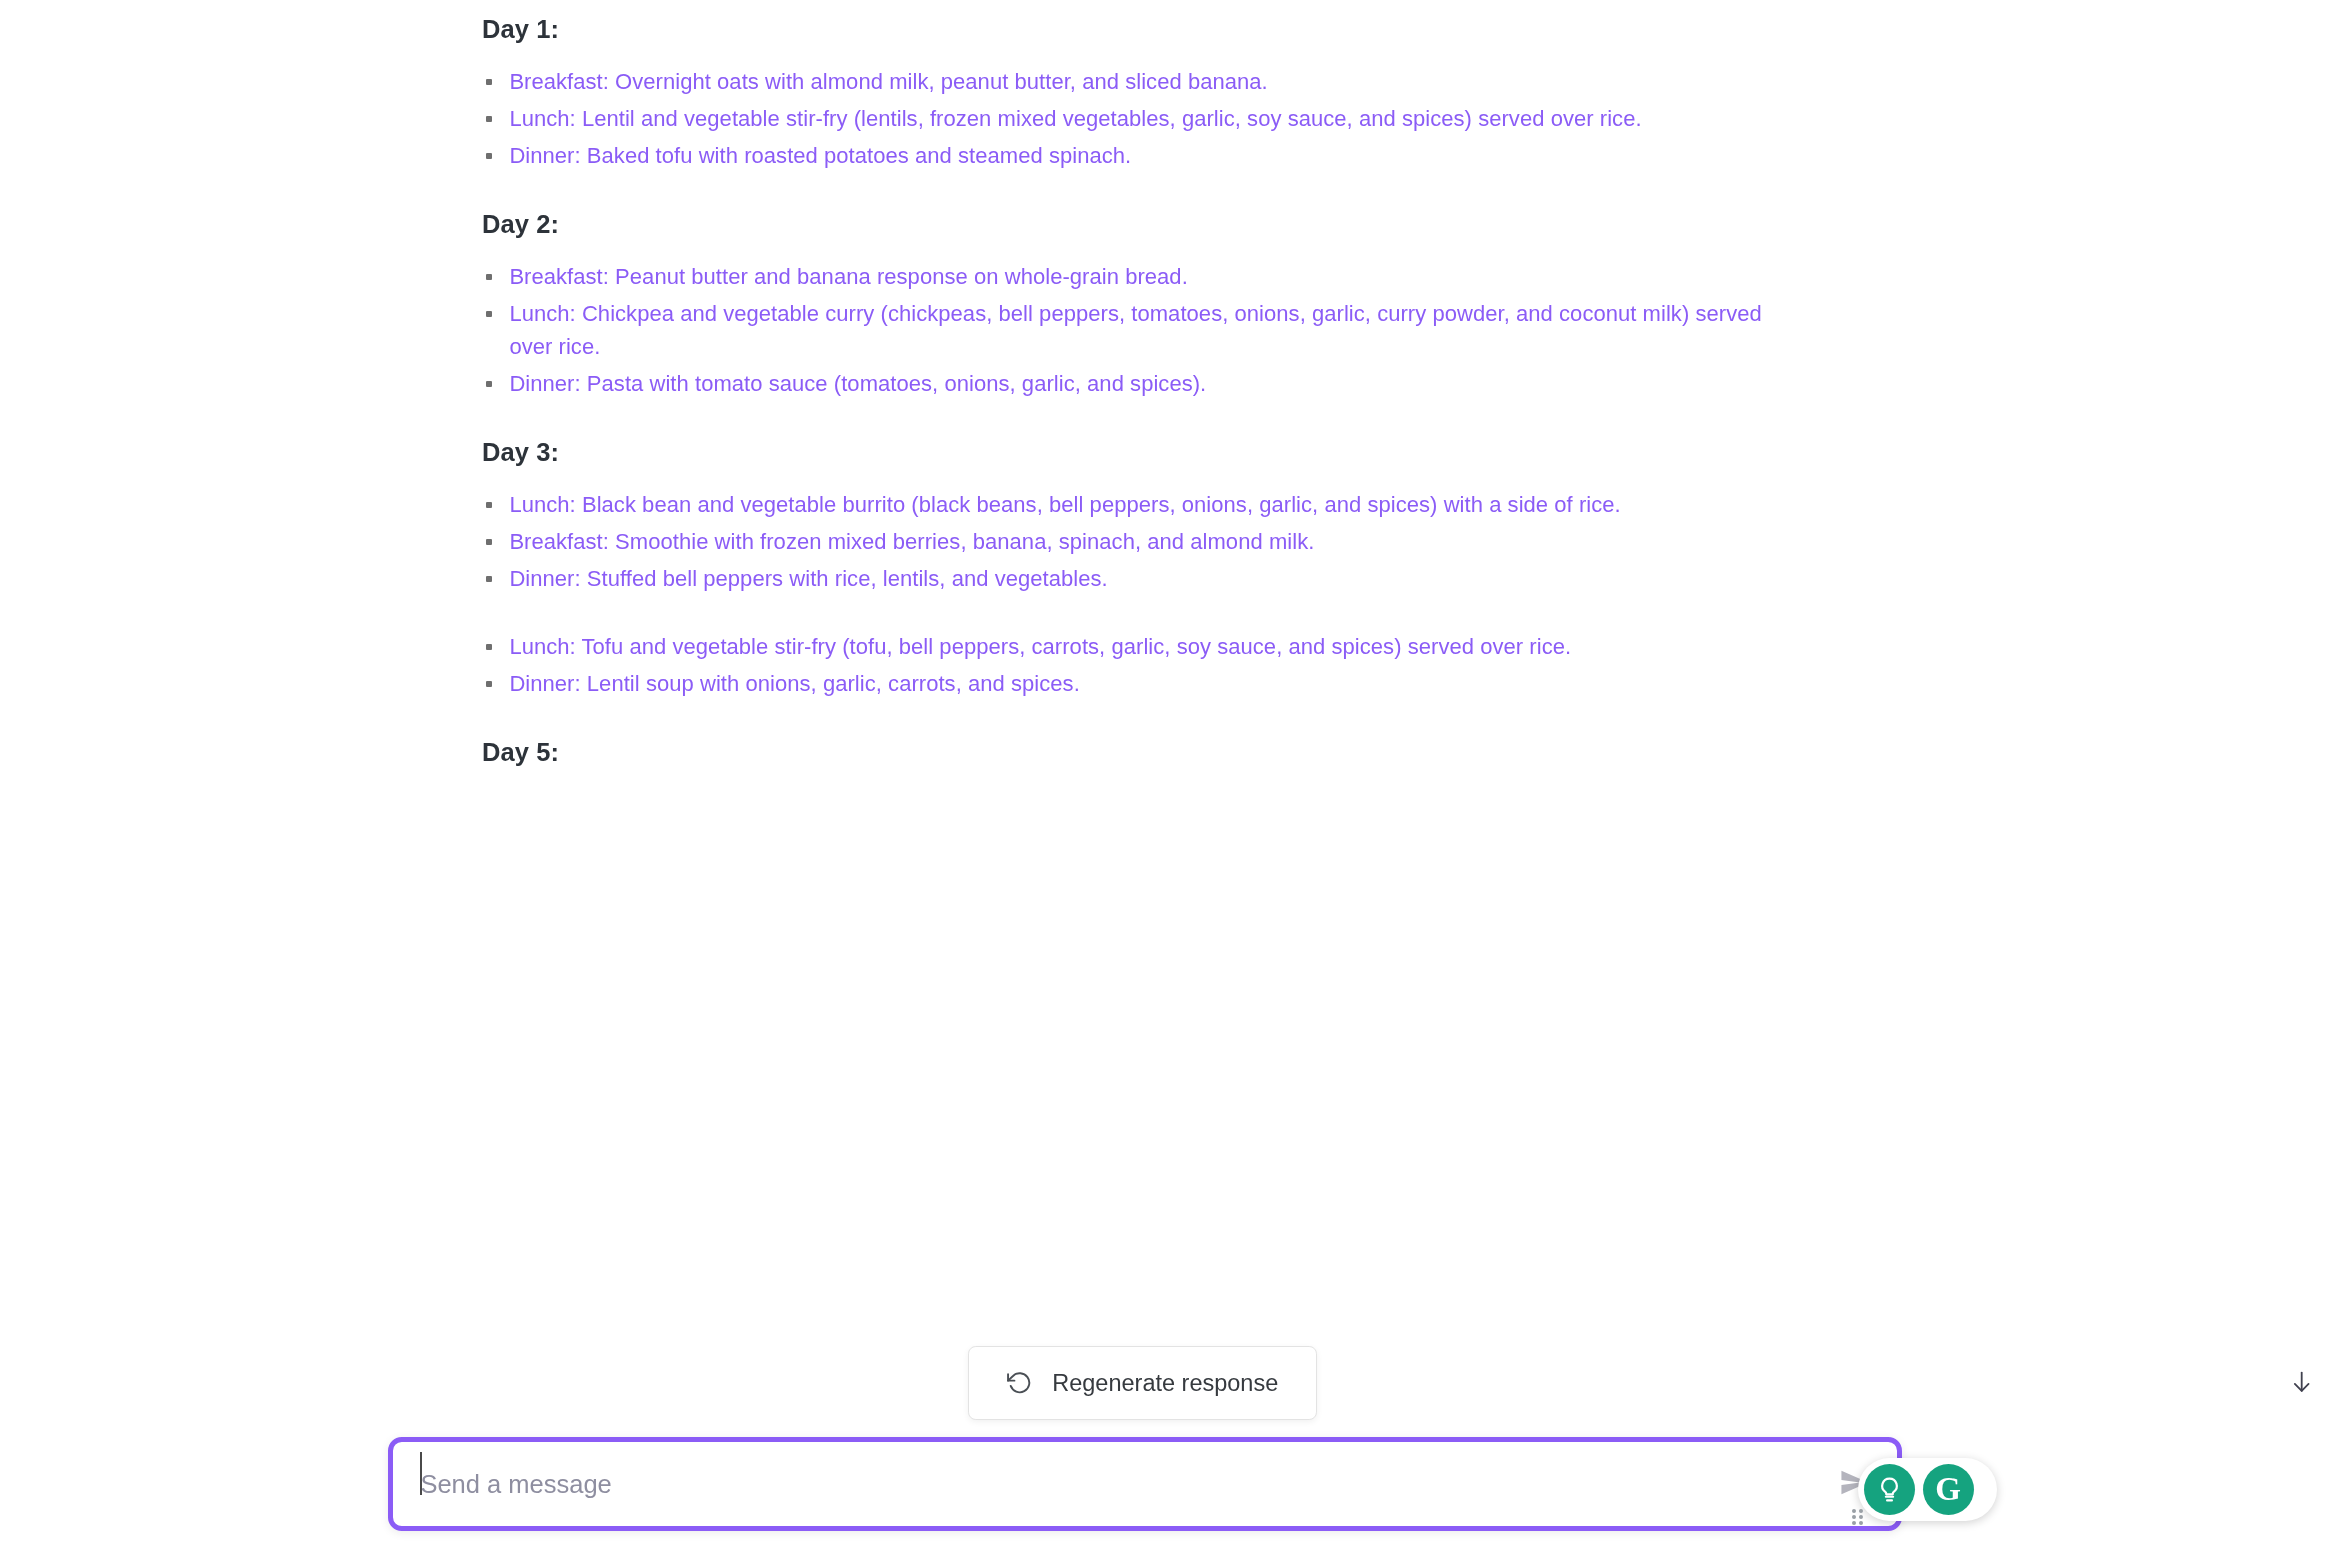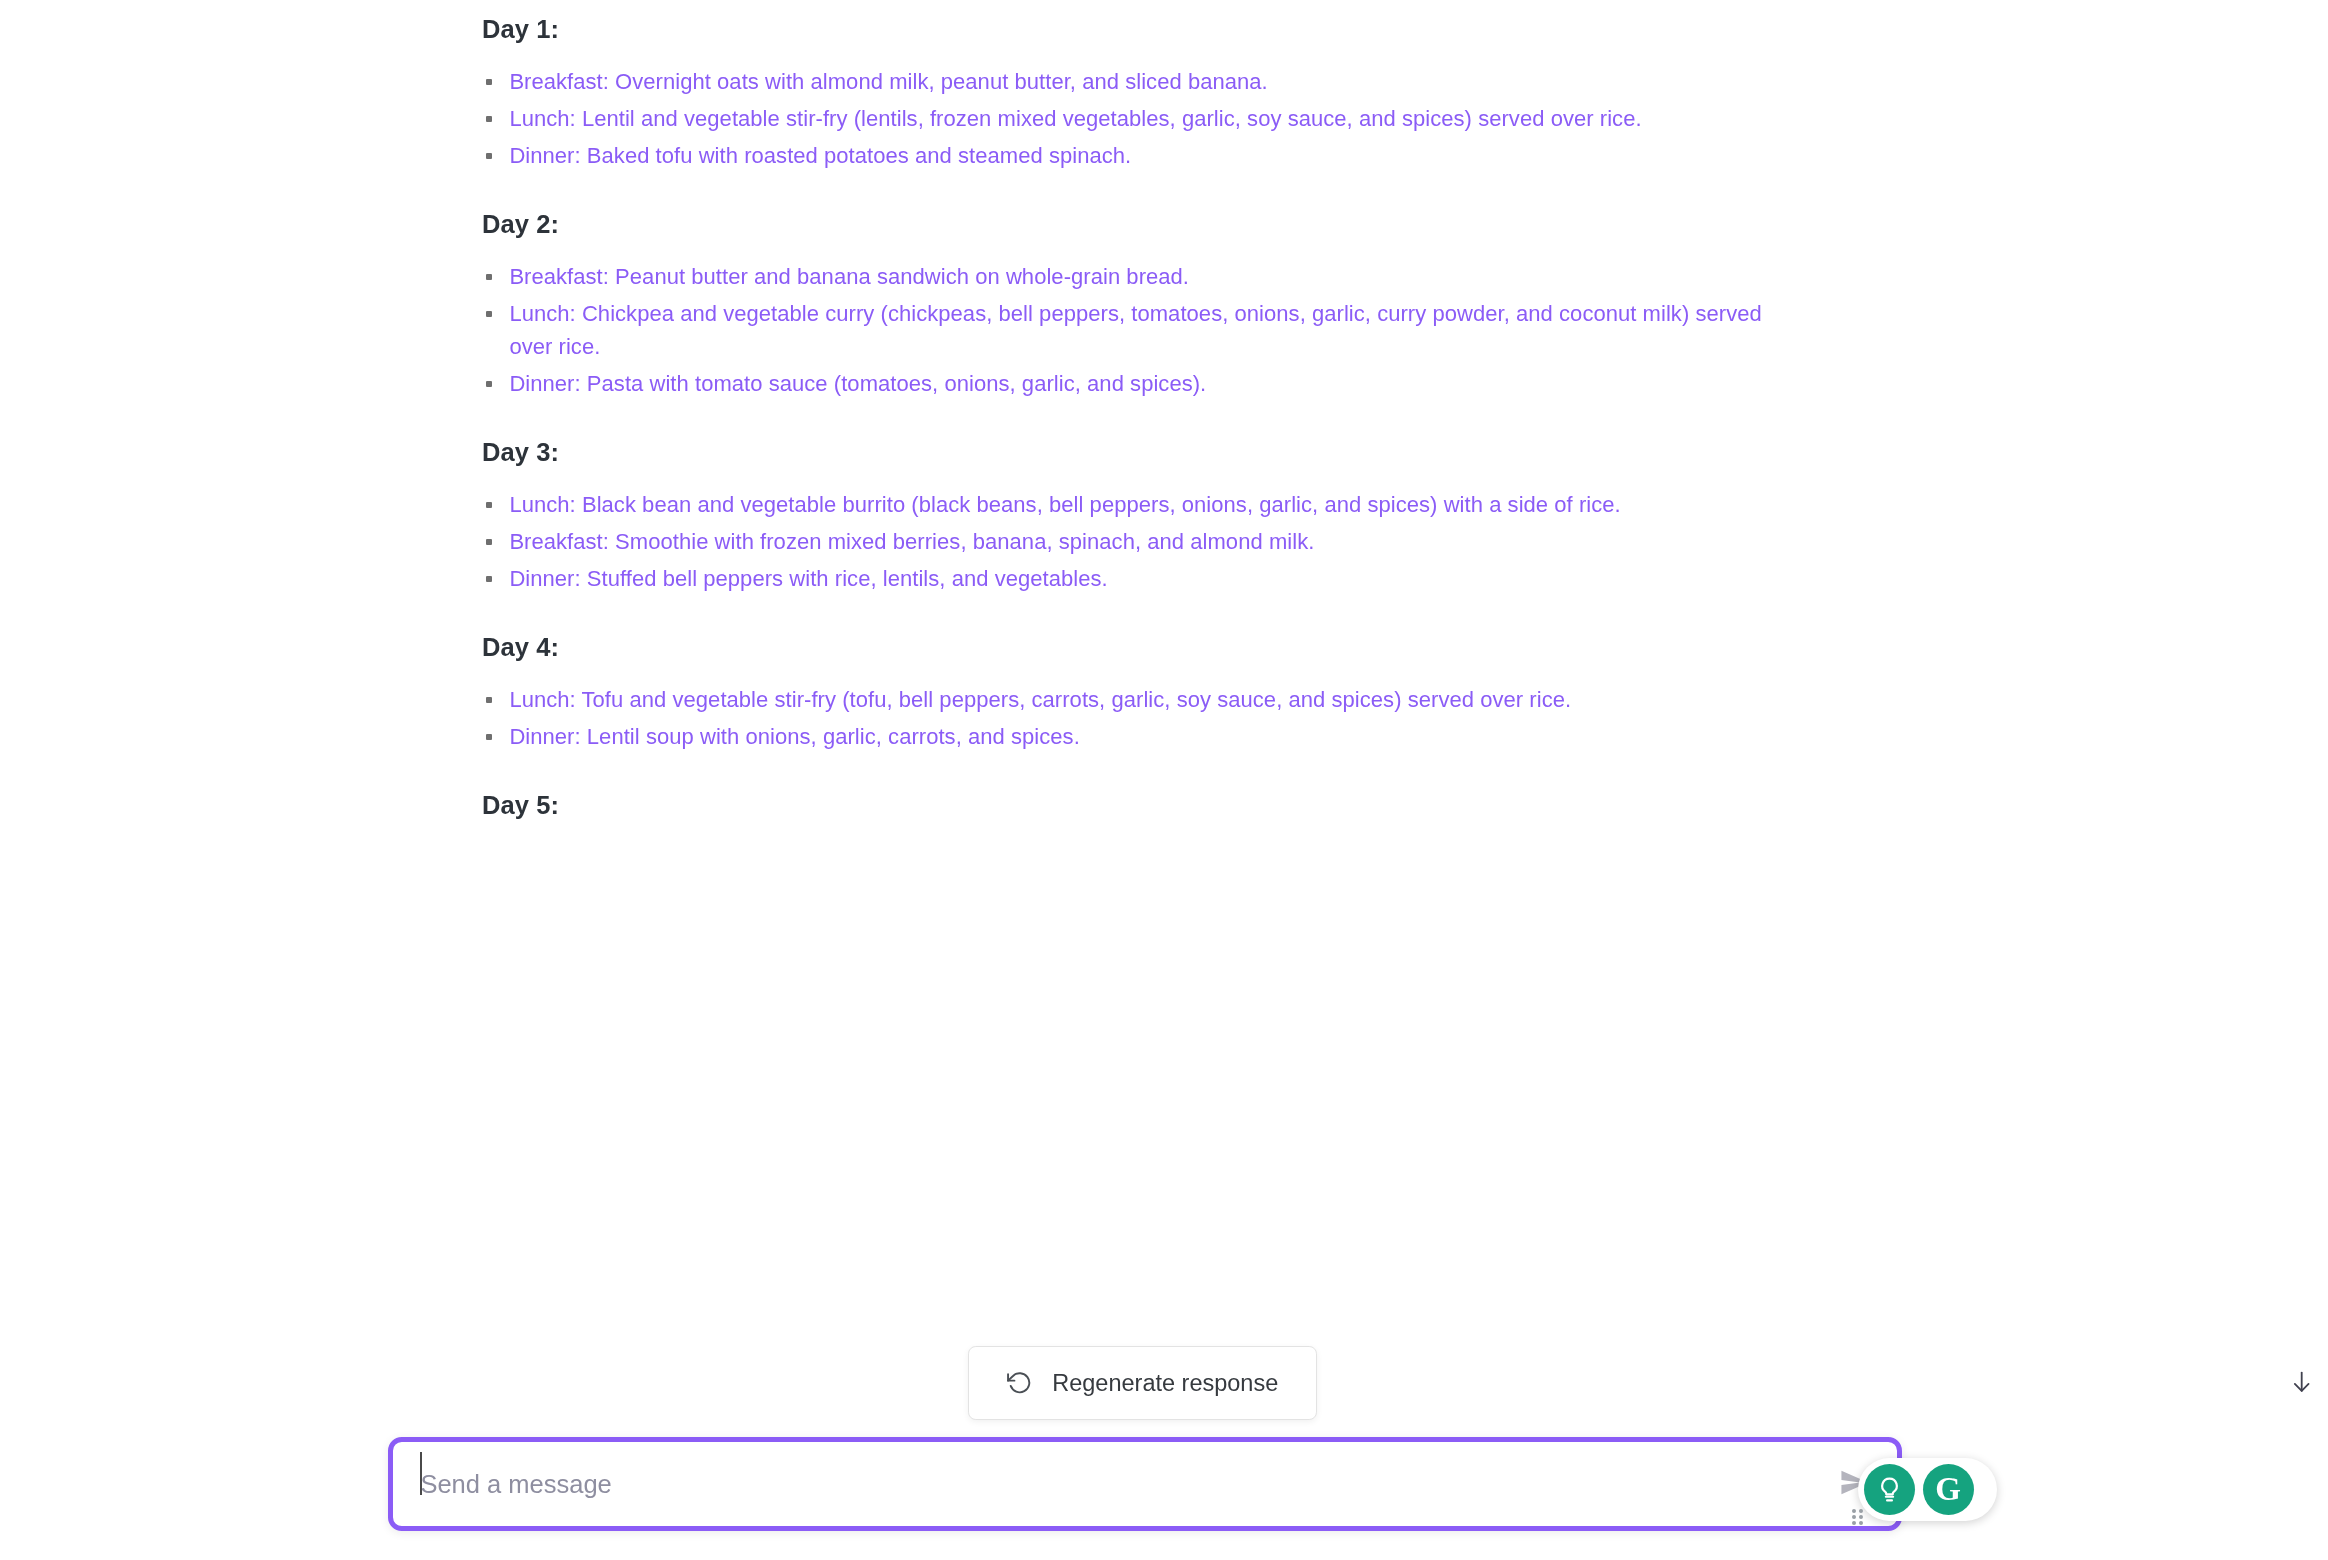--- a/index.html
+++ b/index.html
@@ -244,37 +244,36 @@
         <ul class="meal-list">
           <li>Breakfast: Overnight oats with almond milk, peanut butter, and sliced banana.</li>
           <li>Lunch: Lentil and vegetable stir-fry (lentils, frozen mixed vegetables, garlic, soy sauce, and spices) served over rice.</li>
           <li>Dinner: Baked tofu with roasted potatoes and steamed spinach.</li>
         </ul>
       </div>
 
       <div class="day-block">
         <p class="day-heading">Day 2:</p>
         <ul class="meal-list">
-          <li>Breakfast: Peanut butter and banana sandwich on whole-grain bread.</li>
+          <li>Breakfast: Peanut butter and banana response on whole-grain bread.</li>
           <li>Lunch: Chickpea and vegetable curry (chickpeas, bell peppers, tomatoes, onions, garlic, curry powder, and coconut milk) served over rice.</li>
           <li>Dinner: Pasta with tomato sauce (tomatoes, onions, garlic, and spices).</li>
         </ul>
       </div>
 
       <div class="day-block">
         <p class="day-heading">Day 3:</p>
         <ul class="meal-list">
           <li>Lunch: Black bean and vegetable burrito (black beans, bell peppers, onions, garlic, and spices) with a side of rice.</li>
           <li>Breakfast: Smoothie with frozen mixed berries, banana, spinach, and almond milk.</li>
           <li>Dinner: Stuffed bell peppers with rice, lentils, and vegetables.</li>
         </ul>
       </div>
 
       <div class="day-block">
-        <p class="day-heading">Day 4:</p>
         <ul class="meal-list">
           <li>Lunch: Tofu and vegetable stir-fry (tofu, bell peppers, carrots, garlic, soy sauce, and spices) served over rice.</li>
           <li>Dinner: Lentil soup with onions, garlic, carrots, and spices.</li>
         </ul>
       </div>
 
       <div class="day-block">
         <p class="day-heading">Day 5:</p>
       </div>
 

